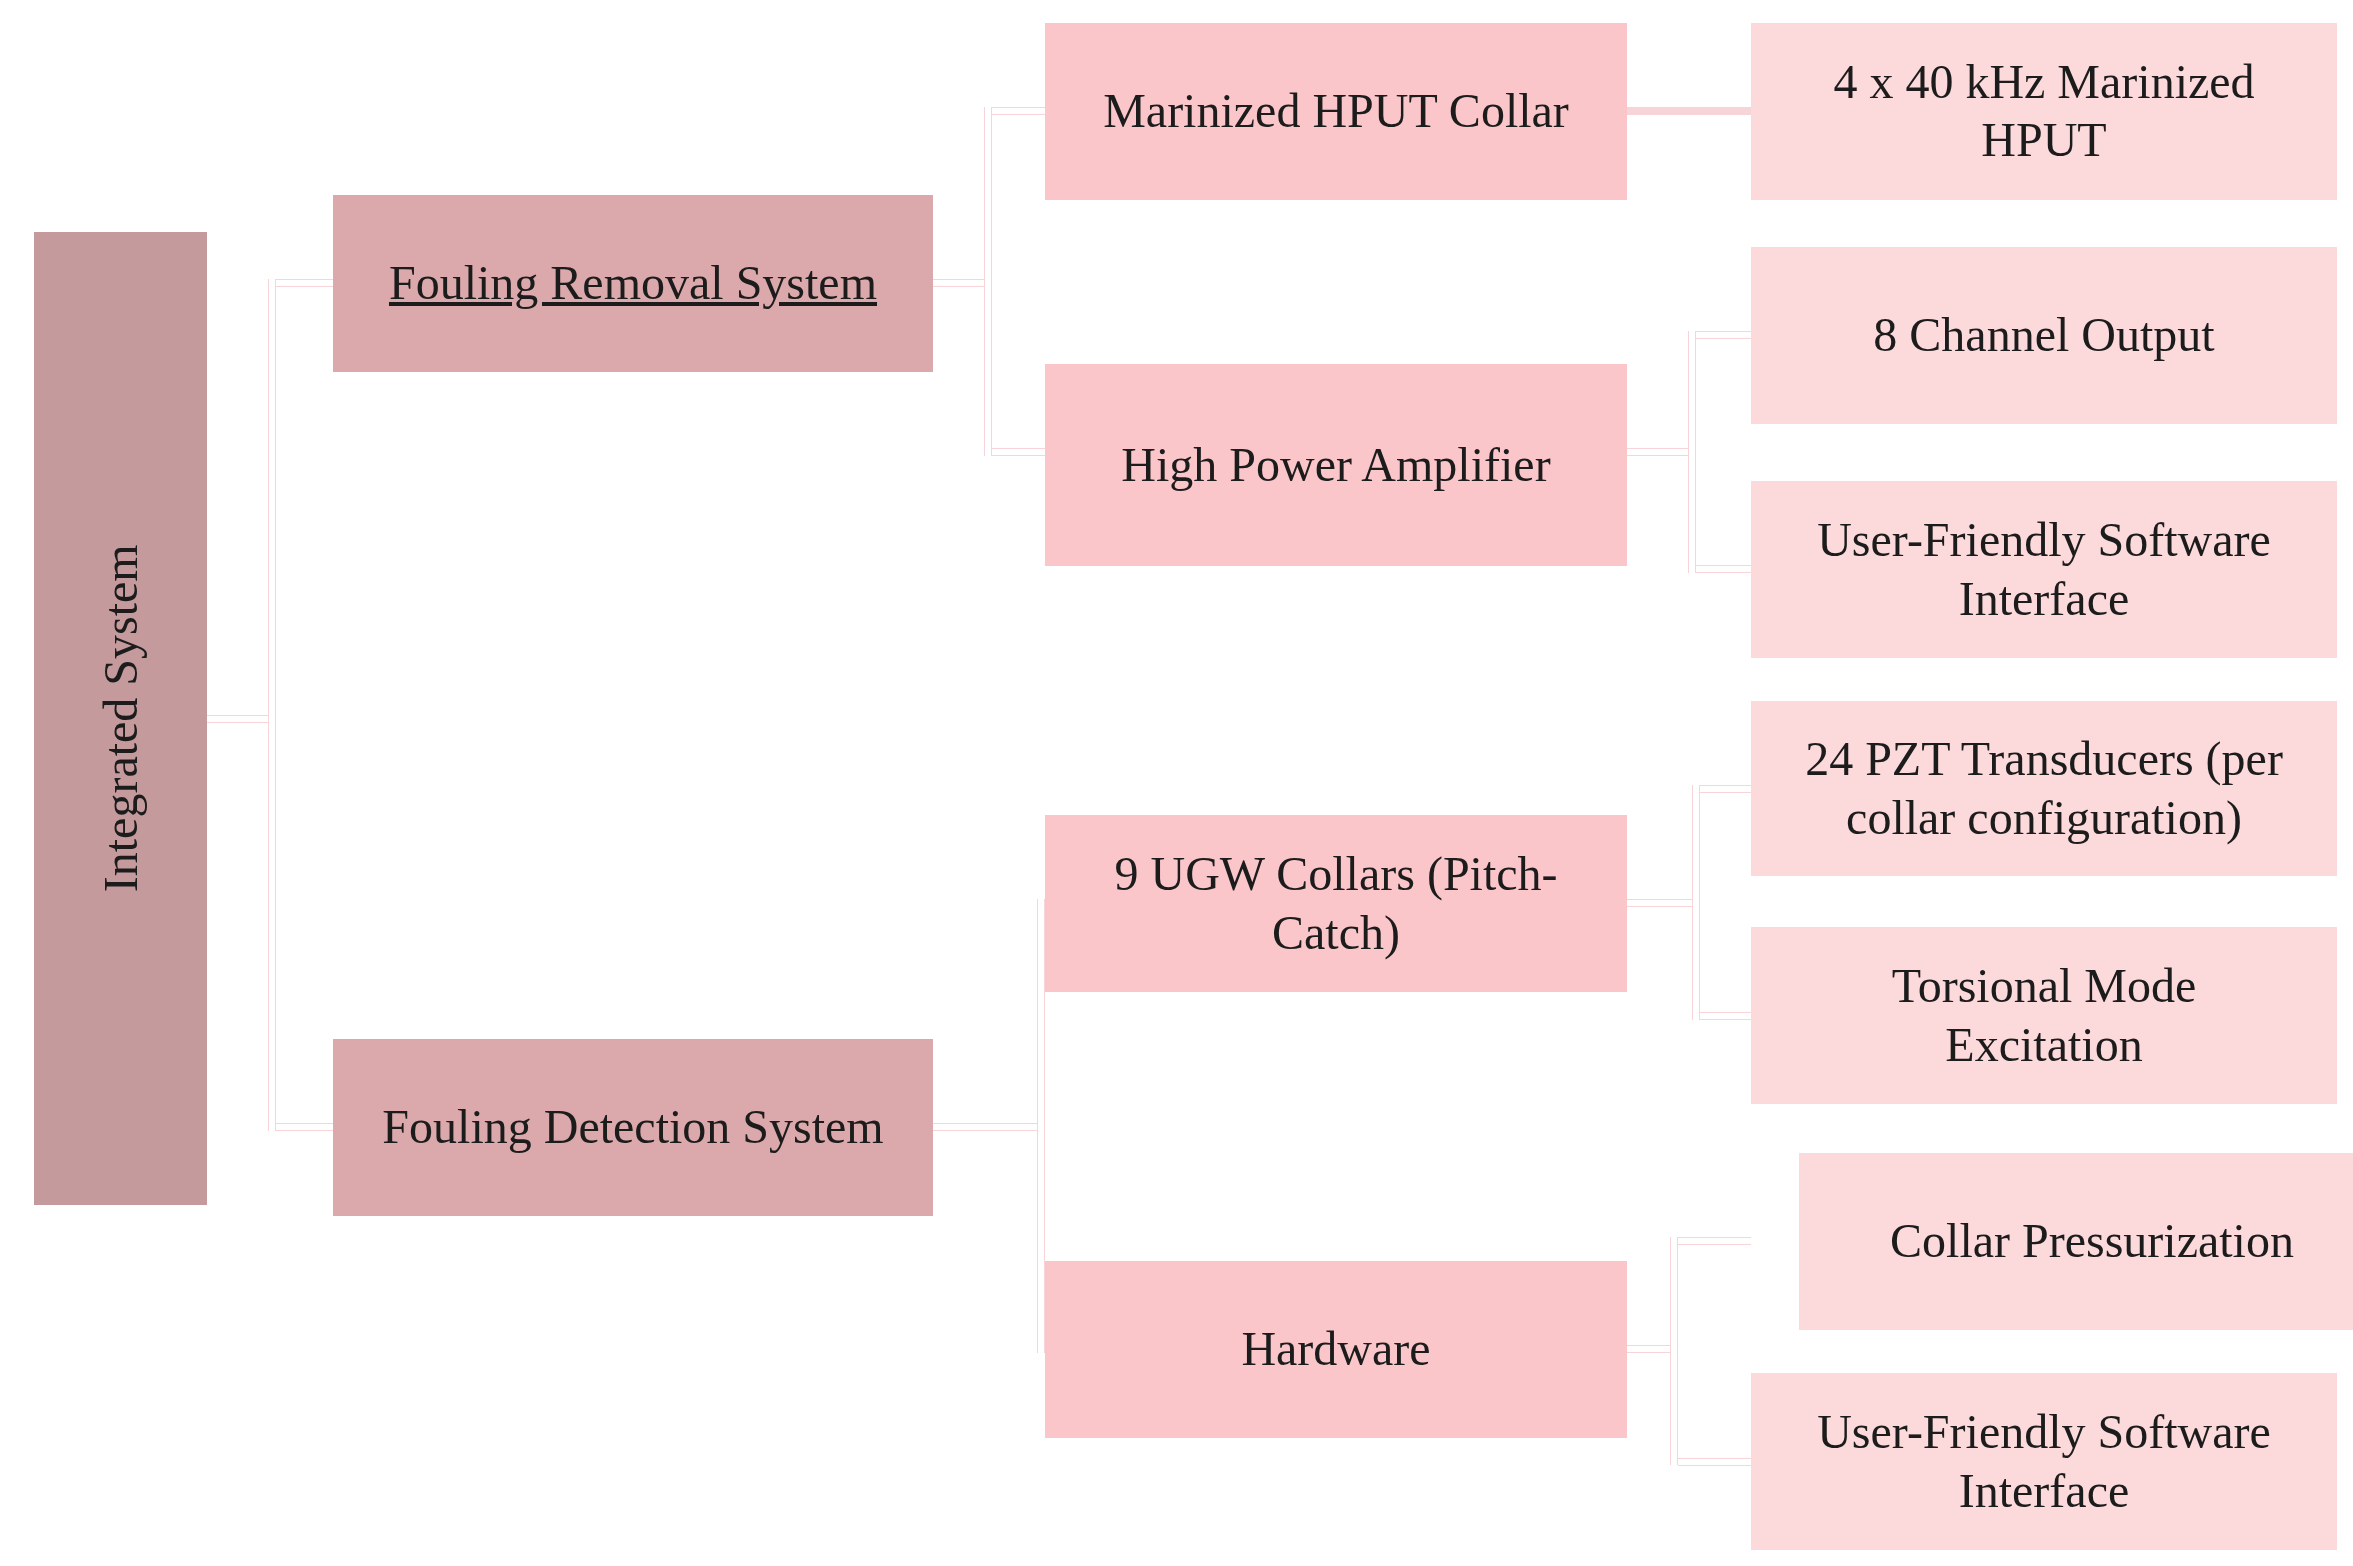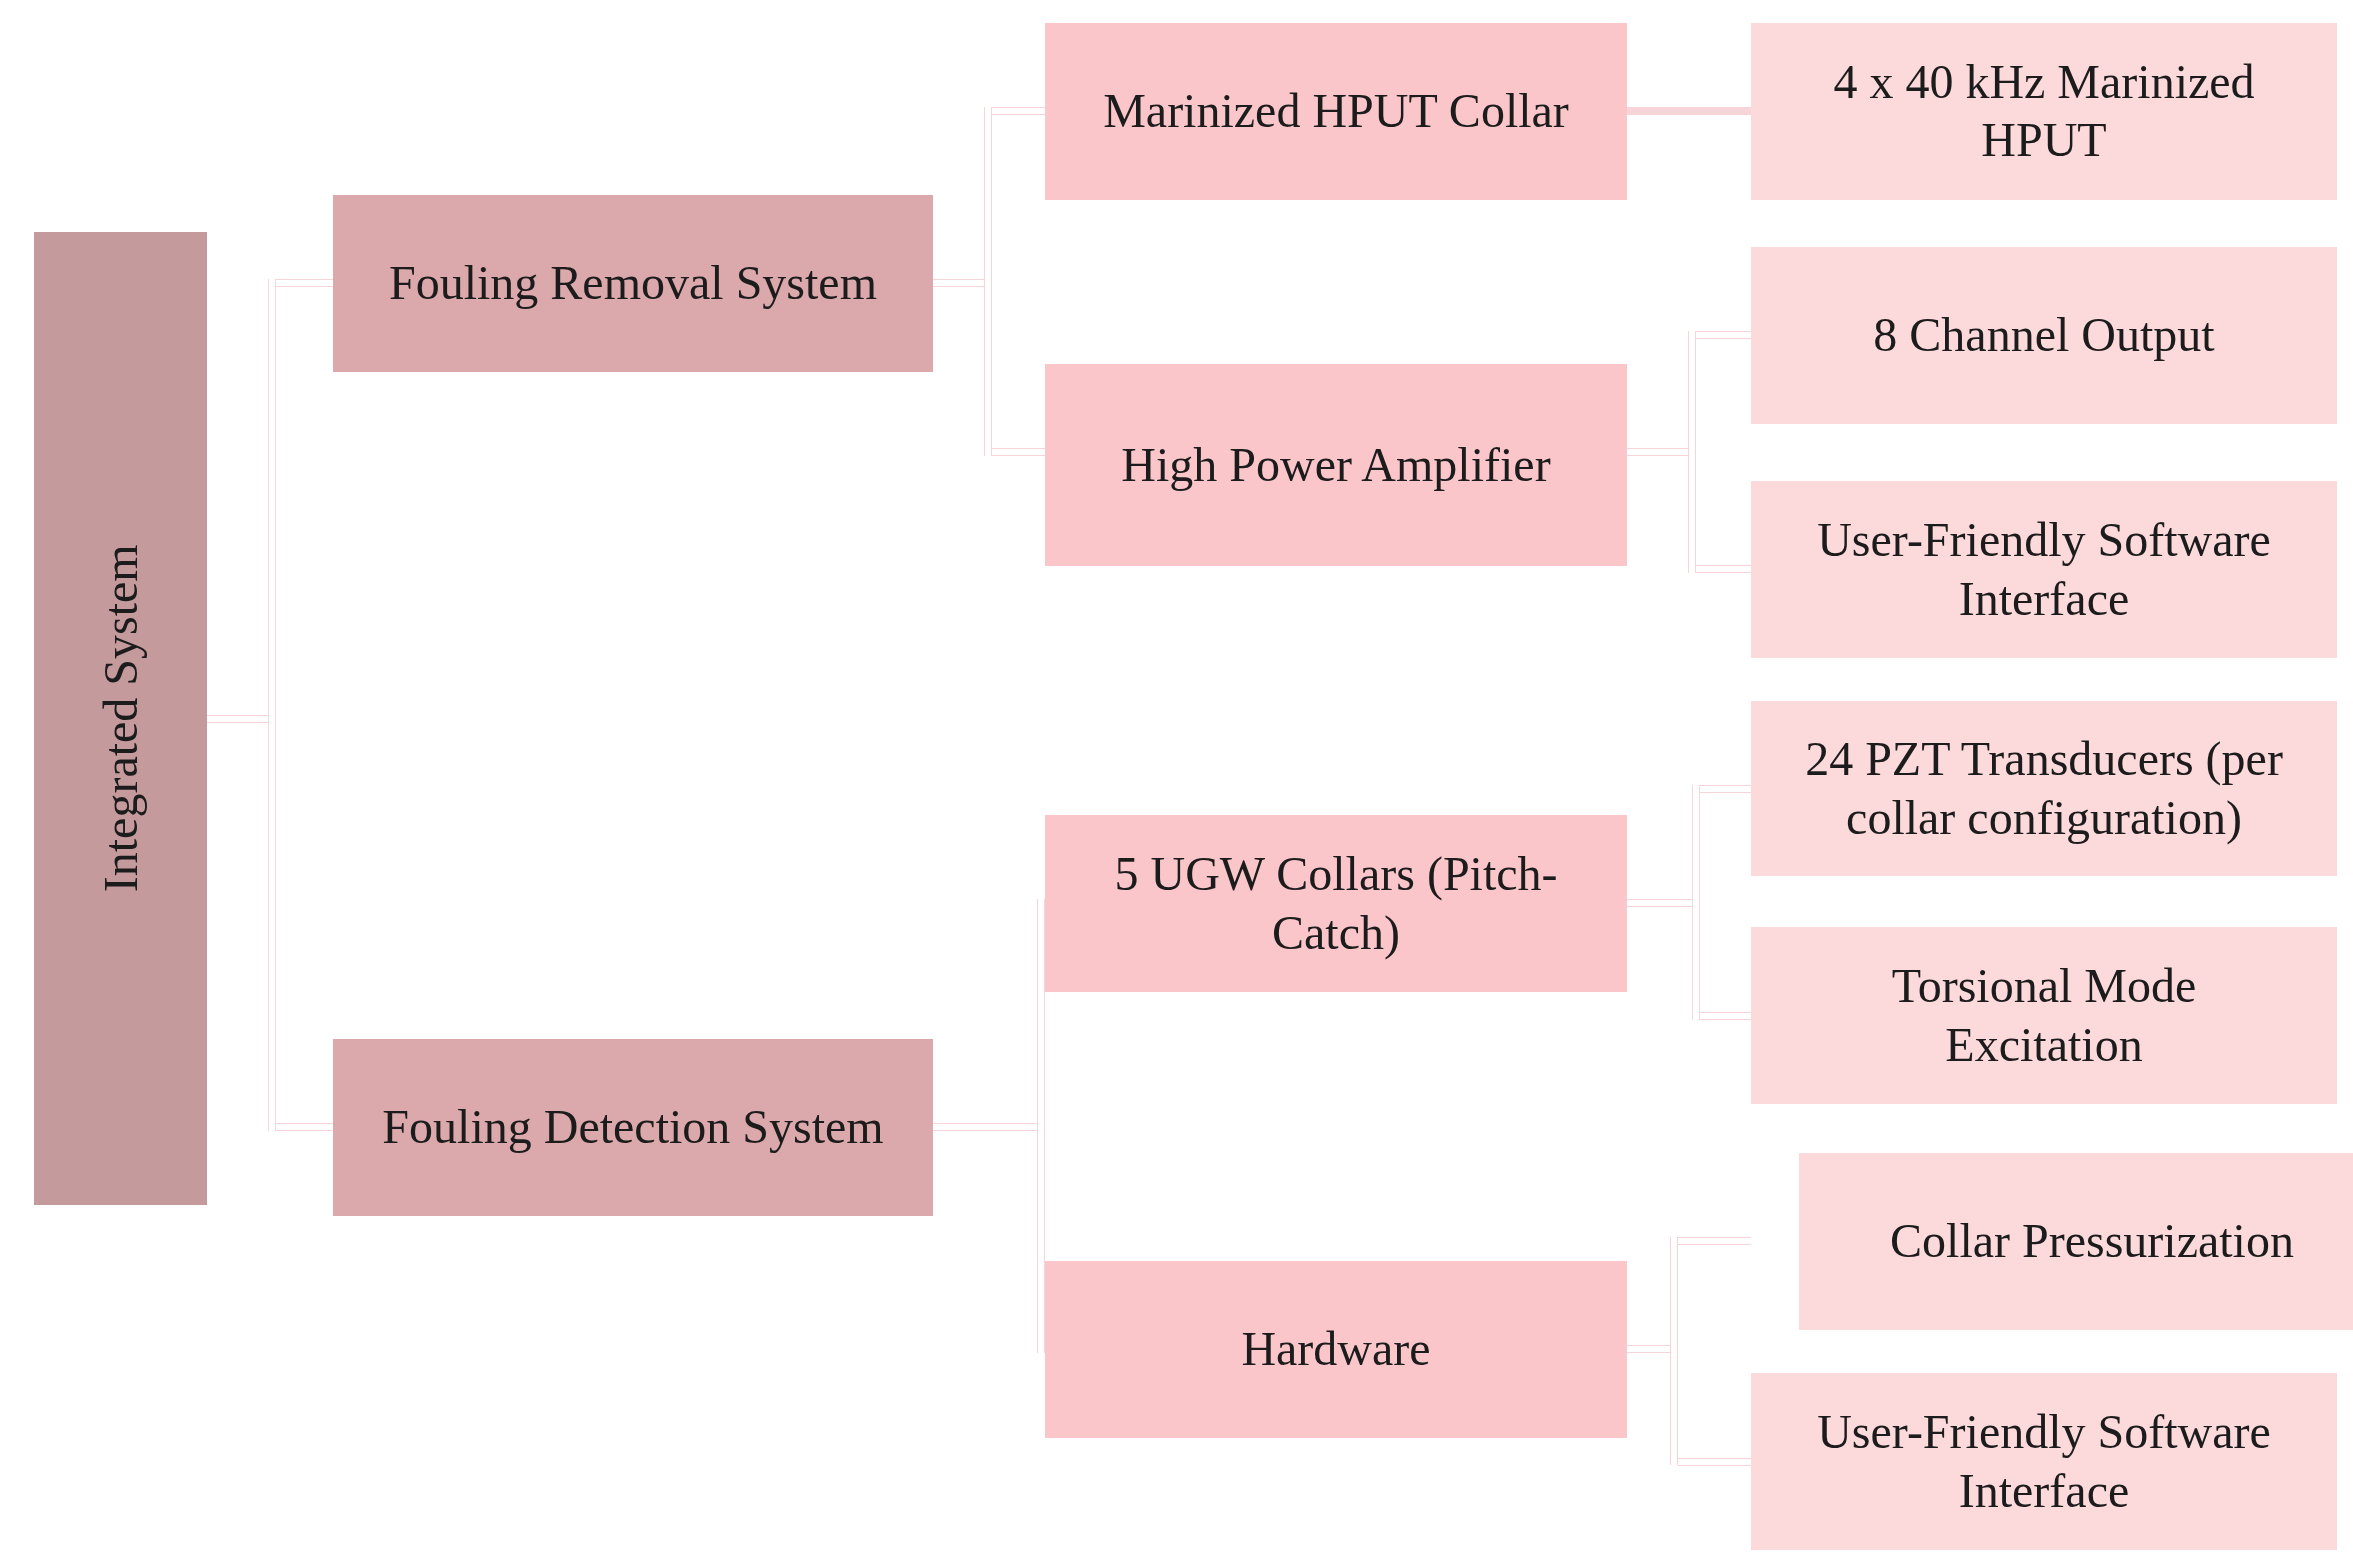--- a/index.html
+++ b/index.html
@@ -59,35 +59,35 @@
 </style>
 </head>
 <body>
 
 <div id="canvas">
 
   <div class="node lv1 vtext" style="left:34px; top:232px; width:173px; height:973px;">
     <span>Integrated System</span>
   </div>
 
-  <div class="node lv2" style="left:333px; top:195px; width:600px; height:177px;">
+  <div class="node lv2" style="left:333px; top:195px; width:600px; height:177px;text-decoration:underline;">
     <span>Fouling Removal System</span>
   </div>
   <div class="node lv2" style="left:333px; top:1039px; width:600px; height:177px;">
     <span>Fouling Detection System</span>
   </div>
 
   <div class="node lv3" style="left:1045px; top:22.6px; width:582px; height:177px;">
     <span>Marinized HPUT Collar</span>
   </div>
   <div class="node lv3" style="left:1045px; top:364px; width:582px; height:202px;">
     <span>High Power Amplifier</span>
   </div>
   <div class="node lv3" style="left:1045px; top:815px; width:582px; height:177px;">
-    <span>5 UGW Collars (Pitch-
+    <span>9 UGW Collars (Pitch-
 Catch)</span>
   </div>
   <div class="node lv3" style="left:1045px; top:1261px; width:582px; height:177px;">
     <span>Hardware</span>
   </div>
 
   <div class="node lv4" style="left:1751px; top:22.6px; width:586px; height:177px;text-align:center;">
     <span>4 x 40 kHz Marinized
 HPUT</span>
   </div>

